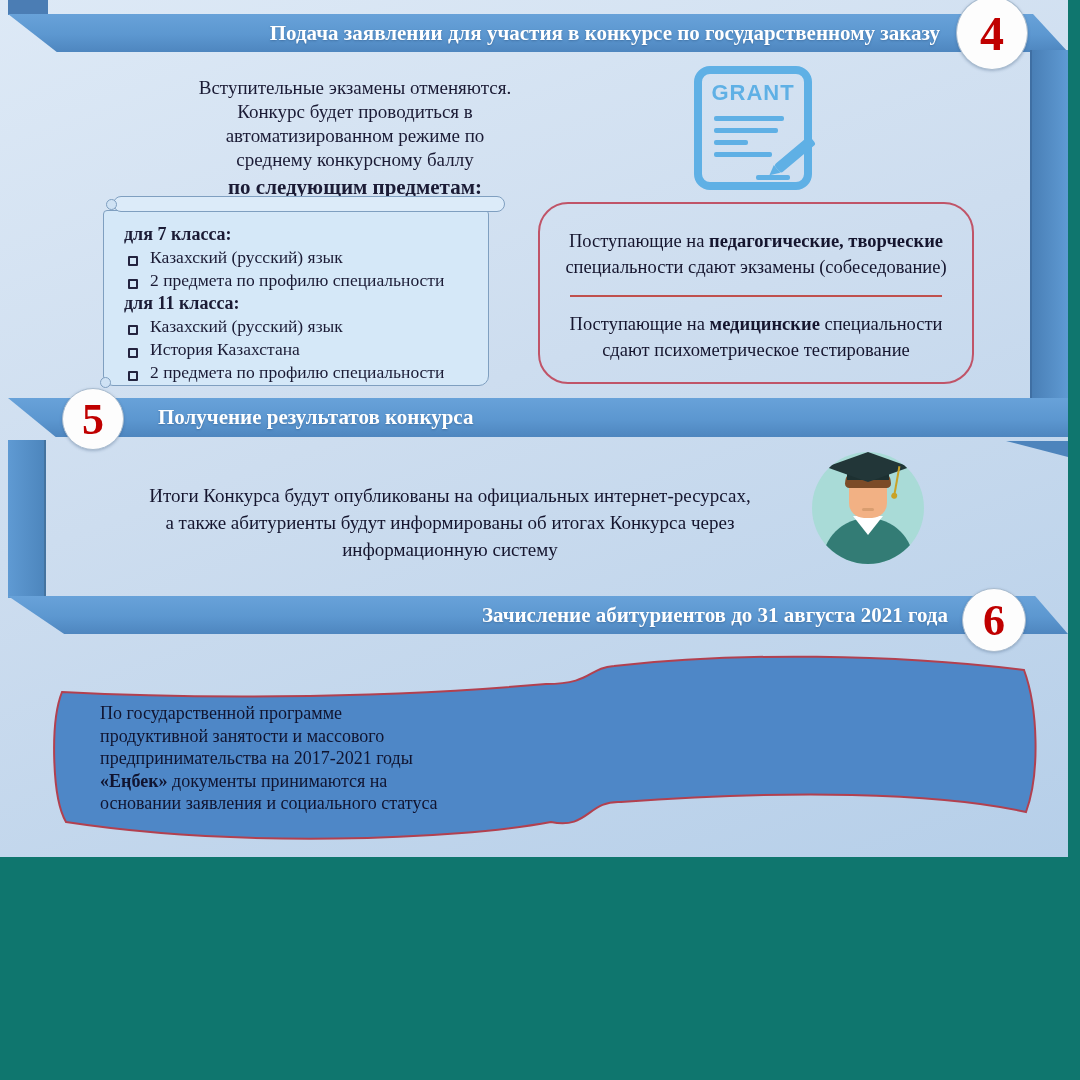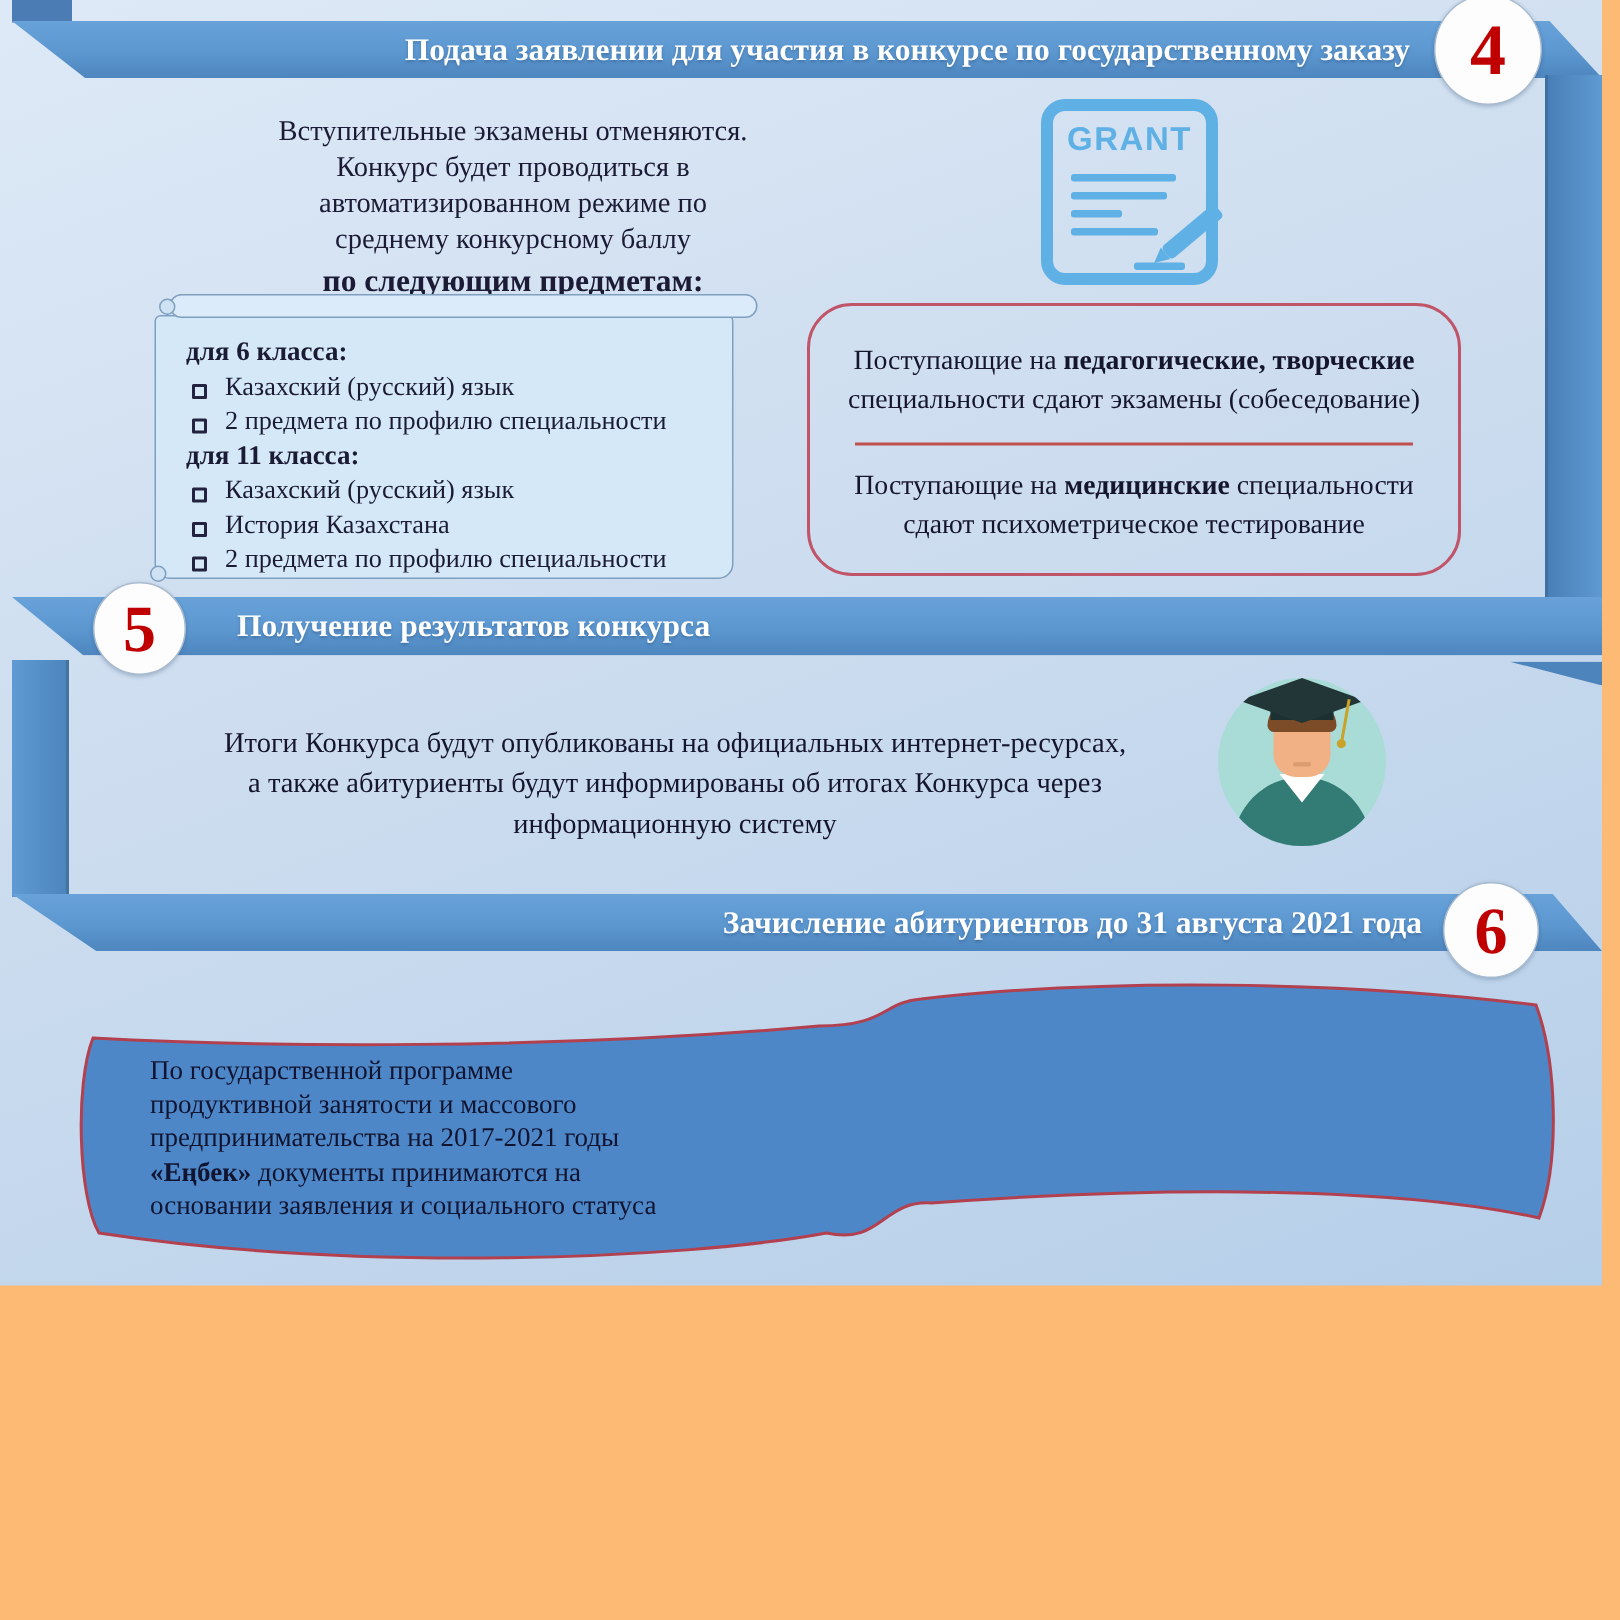--- a/index.html
+++ b/index.html
@@ -1,17 +1,17 @@
 <!DOCTYPE html>
 <html><head>
 <meta charset="utf-8">
 <style>
   * { margin:0; padding:0; box-sizing:border-box; }
   body { background:#ffffff; font-family:"Liberation Serif", serif; }
-  .page { position:relative; width:1080px; height:1080px; background:#fdba74; overflow:hidden; }
+  .page { position:relative; width:1080px; height:1080px; background:#0f766e; overflow:hidden; }
   .canvas { position:absolute; left:0; top:0; width:1068px; height:857px;
             background:linear-gradient(160deg,#dde9f6 0%,#cdddef 45%,#b6cfe9 100%); overflow:hidden; }
 
   
   .strip-top-left { position:absolute; left:8px; top:0; width:40px; height:15px; background:#4b7db4; }
   .banner { position:absolute; left:8px; width:1060px; display:flex; align-items:center;
             background:linear-gradient(180deg,#68a2d9 0%,#5c97d0 55%,#4e86bf 100%); }
   .banner-title { color:#ffffff; font-weight:bold; font-size:21px; white-space:nowrap;
                   text-shadow:0 1px 2px rgba(30,60,100,.35); width:100%; }
   .banner-4 { top:14px; height:38px; clip-path:polygon(0 0,96.7% 0,100% 100%,4.6% 100%); }
@@ -28,21 +28,21 @@
                   clip-path:polygon(0 0,100% 0,100% 100%); }
 
   .num-circle { position:absolute; background:#fdfdfd; border:1px solid #a9bccf; border-radius:50%;
                 display:flex; align-items:center; justify-content:center; color:#c00000; font-weight:bold;
                 box-shadow:0 1px 3px rgba(40,70,110,.3); z-index:5; }
   .circle-4 { left:956px; top:-4px; width:72px; height:74px; font-size:48px; }
   .circle-5 { left:62px;  top:388px; width:62px; height:62px; font-size:44px; }
   .circle-6 { left:962px; top:588px; width:64px; height:64px; font-size:44px; }
 
   
-  .intro { position:absolute; left:102px; top:76px; width:480px; text-align:center;
+  .intro { position:absolute; left:115px; top:76px; width:480px; text-align:center;
            font-size:19px; line-height:24px; color:#1b1b35; }
   .intro .bold-line { font-weight:bold; font-size:21px; margin-top:3px; }
 
   .scroll-box { position:absolute; left:103px; top:196px; width:392px; height:190px; }
   .scroll-roll { position:absolute; left:10px; top:0; right:-10px; height:16px; background:#dcebf9;
                  border:1.5px solid #7f9fc0; border-radius:9px; z-index:2; }
   .scroll-curl-top { position:absolute; left:3px; top:3px; width:11px; height:11px; border-radius:50%;
                      border:1.5px solid #7f9fc0; background:#cfe2f4; z-index:3; }
   .scroll-body { position:absolute; left:0; top:14px; right:6px; bottom:0; background:#d5e8f8;
                  border:1.5px solid #7f9fc0; border-radius:4px 4px 10px 10px; padding:12px 6px 0 20px; }
@@ -135,21 +135,21 @@
       <div>автоматизированном режиме по</div>
       <div>среднему конкурсному баллу</div>
       <div class="bold-line">по следующим предметам:</div>
     </div>
 
     <div class="scroll-box">
       <div class="scroll-roll"></div>
       <div class="scroll-curl-top"></div>
       <div class="scroll-curl-bottom"></div>
       <div class="scroll-body">
-        <div class="subj-header">для 6 класса:</div>
+        <div class="subj-header">для 7 класса:</div>
         <div class="subj-item">
           <span class="chk"></span>
           <span>Казахский (русский) язык</span>
         </div>
         <div class="subj-item">
           <span class="chk"></span>
           <span>2 предмета по профилю специальности</span>
         </div>
         <div class="subj-header">для 11 класса:</div>
         <div class="subj-item">

